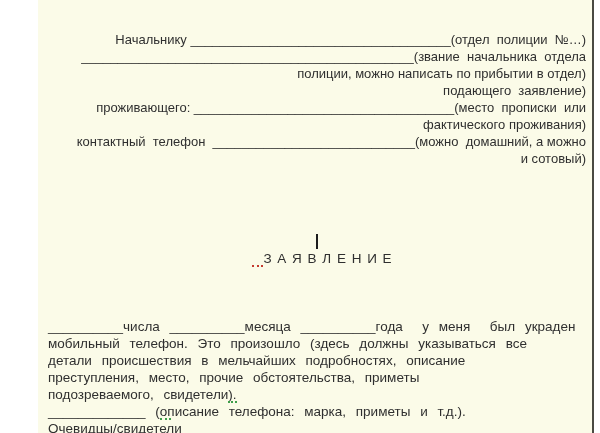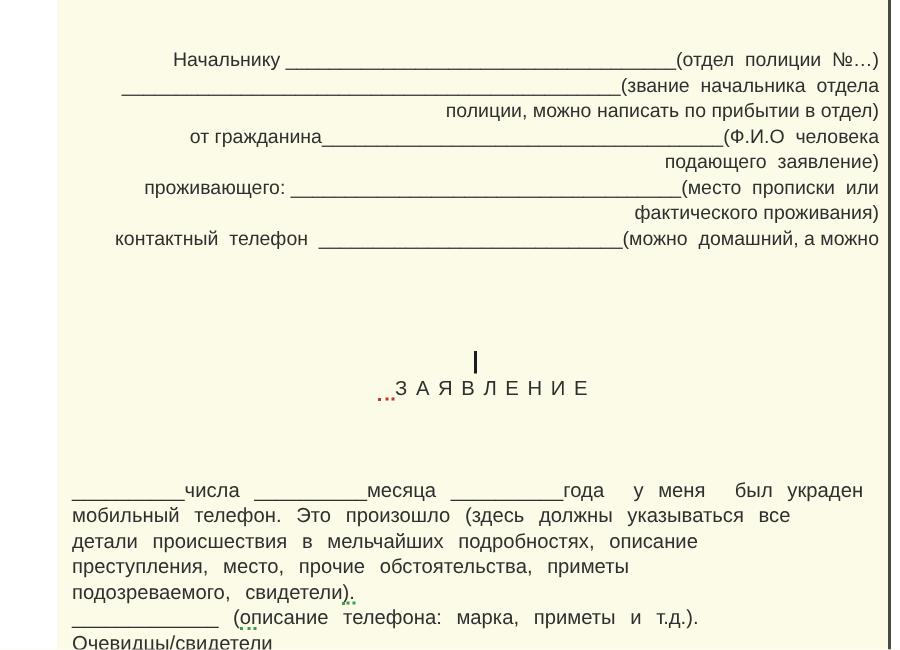--- a/index.html
+++ b/index.html
@@ -71,25 +71,25 @@
 </head>
 <body>
 
 <div class="page"></div>
 <div class="scan-edge"></div>
 
 <div class="header-block">
   <div class="hline">Начальнику ____________________________________(отдел  полиции  №…)</div>
   <div class="hline">______________________________________________(звание  начальника  отдела</div>
   <div class="hline">полиции, можно написать по прибытии в отдел)</div>
-  <div class="hline">от гражданина_____________________________________(Ф.И.О  человека</div>
   <div class="hline">подающего  заявление)</div>
   <div class="hline">проживающего: ____________________________________(место  прописки  или</div>
   <div class="hline">фактического проживания)</div>
   <div class="hline">контактный  телефон  ____________________________(можно  домашний, а можно</div>
+  <div class="hline">и сотовый)</div>
 </div>
 
 <div class="text-cursor"></div>
 
 <div class="title-line">З А Я В Л Е Н И Е</div>
 <div class="squiggle red sq-title"></div>
 
 <div class="body-block">
   <div class="bline">__________числа __________месяца __________года  у меня  был украден</div>
   <div class="bline"><span>мобильный телефон. Это произошло </span><span class="it">(здесь должны указываться все</span></div>

